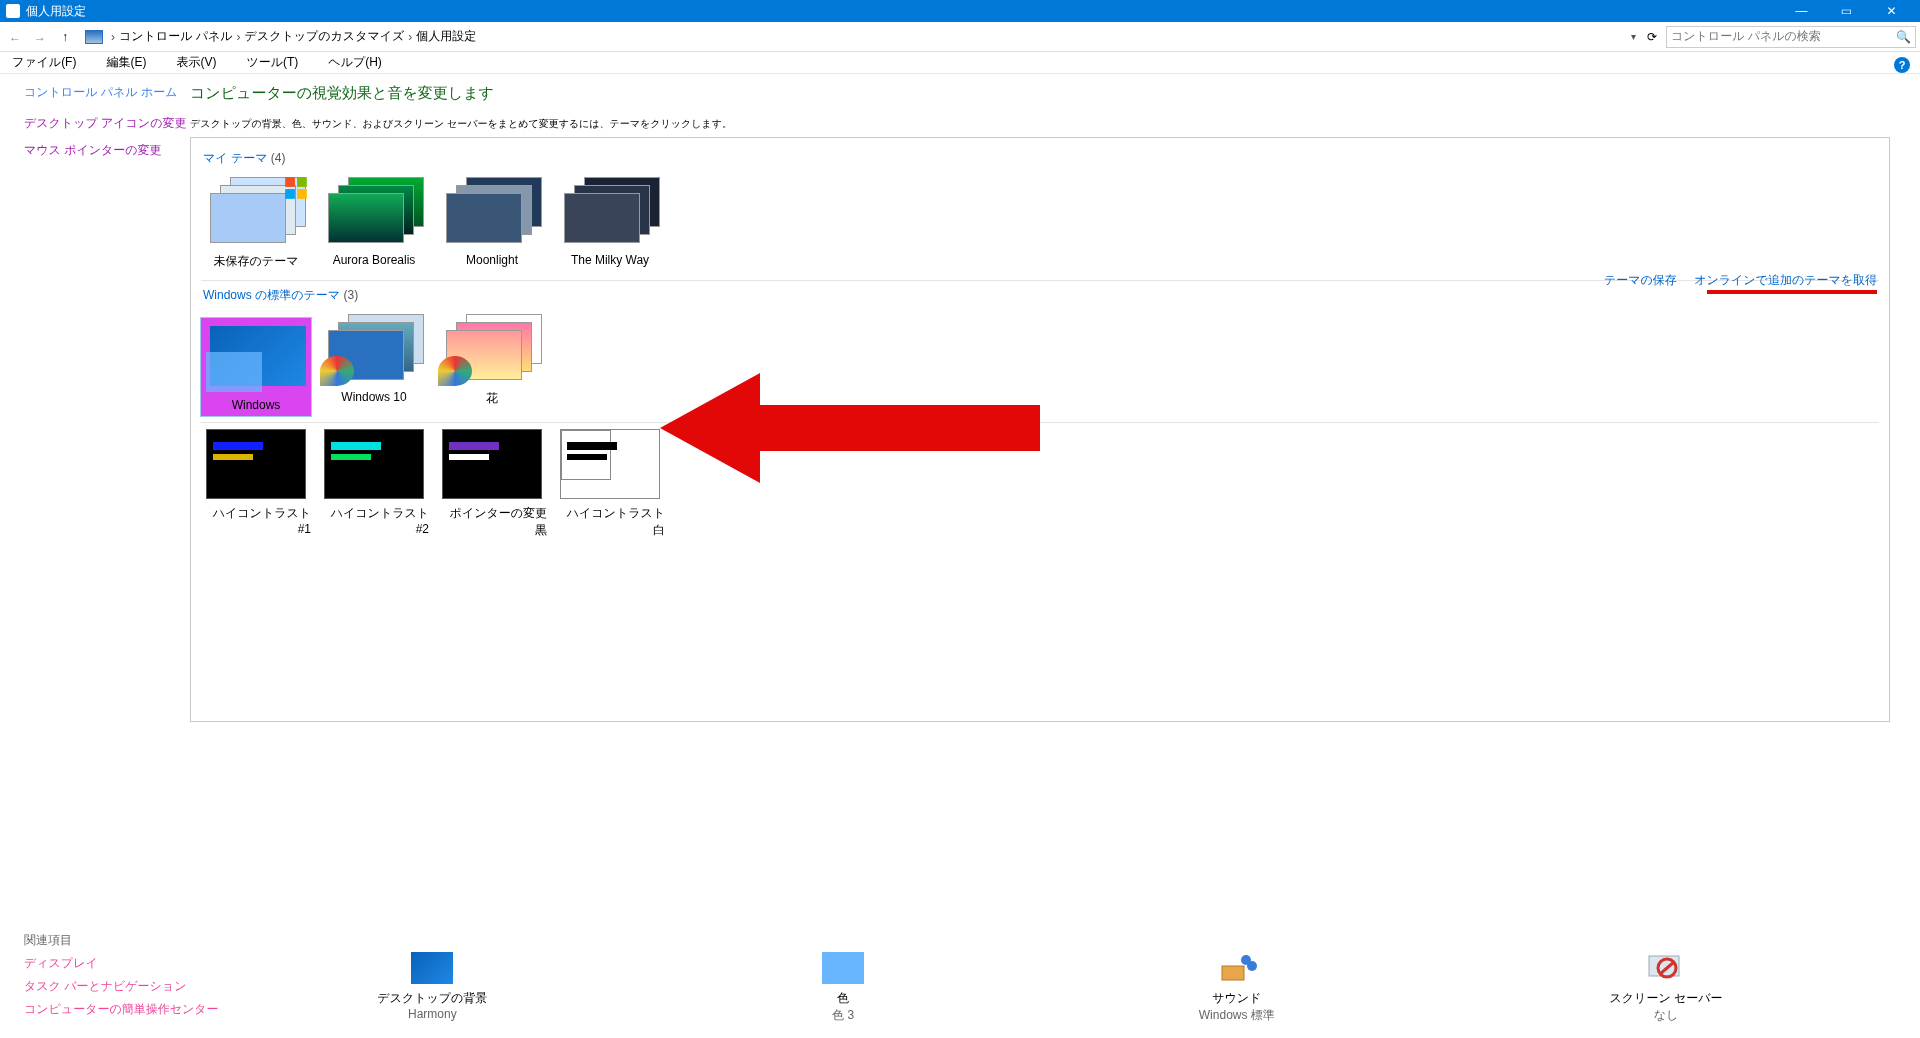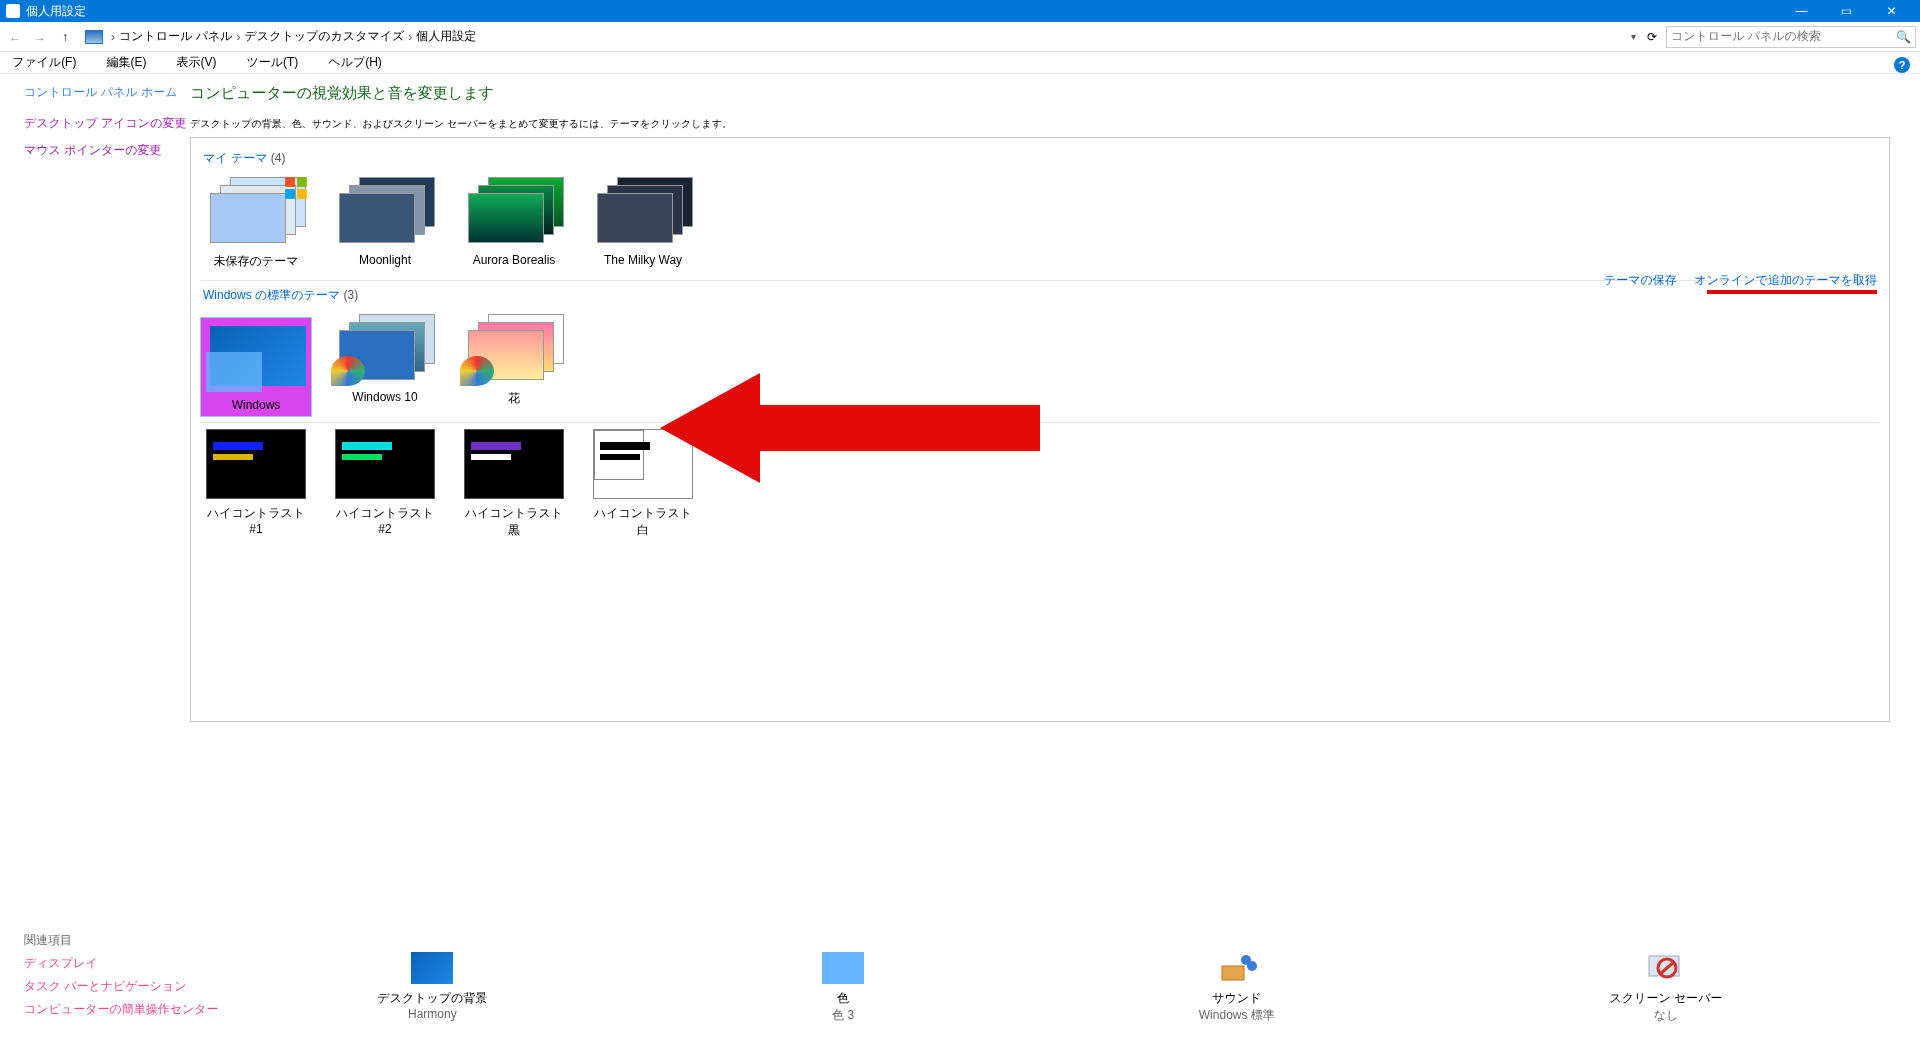--- a/index.html
+++ b/index.html
@@ -24,40 +24,40 @@
 .body { display:flex; height:calc(100% - 74px);}
 .sidebar { width:190px; padding:10px 0 0 24px; font-size:12px;}
 .sidebar .home { color:#3b82f6; margin-bottom:14px; display:block;}
 .sidebar .link { color:#a21caf; margin-bottom:10px; display:block;}
 .main { flex:1; padding:10px 0 0 0; position:relative;}
 .heading { color:#14671a; font-size:15px; margin-bottom:14px;}
 .desc { font-size:10px; margin-bottom:6px;}
 .themebox { border:1px solid #c8c8c8; padding:8px 10px 10px 10px; margin-right:30px; height:585px; overflow:auto; position:relative;}
 .section-label { color:#0066cc; font-size:12px; margin:4px 0 6px 2px;}
 .section-label .cnt { color:#555;}
-.grid { display:flex; gap:19px; flex-wrap:wrap; margin-bottom:6px;}
+.grid { display:flex; gap:8px; flex-wrap:wrap; margin-bottom:6px;}
 .theme { width:110px; text-align:center; padding:4px 2px; font-size:12px;}
 .theme.selected { background:#d946ef; outline:1px solid #99c9ee;margin-top:8px;}
 .thumb { width:100px; height:70px; margin:0 auto 6px auto; position:relative;}
 .stack { position:absolute; border:1px solid #999; background:#dfeaf0;}
 .stack.s1{ width:76px; height:50px; right:0; top:0;}
 .stack.s2{ width:76px; height:50px; right:10px; top:8px;}
 .stack.s3{ width:76px; height:50px; right:20px; top:16px;}
 .my1 .s1{background:#cce3ff;} .my1 .s3{background:#a8caf6;}
 .my1 .badge { position:absolute; right:-4px; top:-2px; width:28px; height:26px;}
 .aurora .s1{background:linear-gradient(#0a3,#052);} .aurora .s2{background:linear-gradient(#084,#022);} .aurora .s3{background:linear-gradient(#1a5,#033);}
 .moon .s1{background:#223a5a;} .moon .s2{background:#8497ab;} .moon .s3{background:#3a5676;}
 .milky .s1{background:#1a2233;} .milky .s2{background:#2a3448;} .milky .s3{background:#3a4458;}
 .win .thumb { }
 .win .big { position:absolute; width:96px; height:60px; top:4px; left:4px; background:linear-gradient(135deg,#0a62b8,#1e88e5); }
 .win .small { position:absolute; width:56px; height:40px; bottom:0; left:0; background:#67b6ff; opacity:.75;}
 .win10 .s1{background:#cde;} .win10 .s2{background:linear-gradient(#6ab,#368);} .win10 .s3{background:#2a70c0;}
 .win10 .icn,.flower .icn{position:absolute;left:-4px;bottom:-2px;width:34px;height:30px;border-radius:50% 50% 50% 0;background:conic-gradient(#e33,#3a7,#37d,#ec3,#e33);}
 .flower .s1{background:#fff;} .flower .s2{background:linear-gradient(#f7a,#fd7);} .flower .s3{background:linear-gradient(#f99,#fe9);}
-.hc { width:110px; text-align:center; font-size:12px;}
+.hc { width:110px; text-align:right; font-size:12px;}
 .hc .hthumb { width:100px; height:70px; margin:0 auto 6px auto; position:relative; background:#000; border:1px solid #555;}
 .hc .inner { position:absolute; left:6px; top:12px; width:50px; height:20px; }
 .hc .bar1{height:8px;margin-bottom:4px;}
 .hc .bar2{height:6px;width:40px;}
 .hc1 .bar1{background:#1020ff;} .hc1 .bar2{background:#dab500;}
 .hc2 .bar1{background:#00e0e0;} .hc2 .bar2{background:#00e060;}
 .hc3 .bar1{background:#7030c0;} .hc3 .bar2{background:#fff;}
 .hc4 .hthumb{background:#fff;border:1px solid #888;}
 .hc4 .sub{position:absolute;left:0;top:0;width:50px;height:50px;background:#fff;border:1px solid #888;}
 .hc4 .bar1{background:#000;} .hc4 .bar2{background:#000;}
@@ -148,34 +148,34 @@
             <svg class="badge" viewBox="0 0 24 24">
                 <rect x="2" y="2" width="9" height="9" fill="#f25022"></rect>
                 <rect x="13" y="2" width="9" height="9" fill="#7fba00"></rect>
                 <rect x="2" y="13" width="9" height="9" fill="#00a4ef"></rect>
                 <rect x="13" y="13" width="9" height="9" fill="#ffb900"></rect>
               </svg>
           </div>
           <div>未保存のテーマ</div>
         </div>
         <div class="theme">
+          <div class="thumb aurora">
+              <div class="stack s1"></div>
+              <div class="stack s2"></div>
+              <div class="stack s3"></div>
+            </div>
+          <div>Aurora Borealis</div>
+        </div>
+        <div class="theme">
           <div class="thumb moon">
               <div class="stack s1"></div>
               <div class="stack s2"></div>
               <div class="stack s3"></div>
             </div>
           <div>Moonlight</div>
-        </div>
-        <div class="theme">
-          <div class="thumb aurora">
-              <div class="stack s1"></div>
-              <div class="stack s2"></div>
-              <div class="stack s3"></div>
-            </div>
-          <div>Aurora Borealis</div>
         </div>
         <div class="theme">
           <div class="thumb milky">
               <div class="stack s1"></div>
               <div class="stack s2"></div>
               <div class="stack s3"></div>
             </div>
           <div>The Milky Way</div>
         </div>
       </div>
@@ -239,21 +239,21 @@
             </div>
             <div>ハイコントラスト #2</div>
           </div>
         <div class="hc hc3">
             <div class="hthumb">
               <div class="inner">
                 <div class="bar1"></div>
                 <div class="bar2"></div>
               </div>
             </div>
-            <div>ハイコントラスト 黒</div>
+            <div>ポインターの変更 黒</div>
           </div>
         <div class="hc hc4">
             <div class="hthumb">
               <div class="sub"></div>
               <div class="inner">
                 <div class="bar1"></div>
                 <div class="bar2"></div>
               </div>
             </div>
             <div>ハイコントラスト 白</div>

